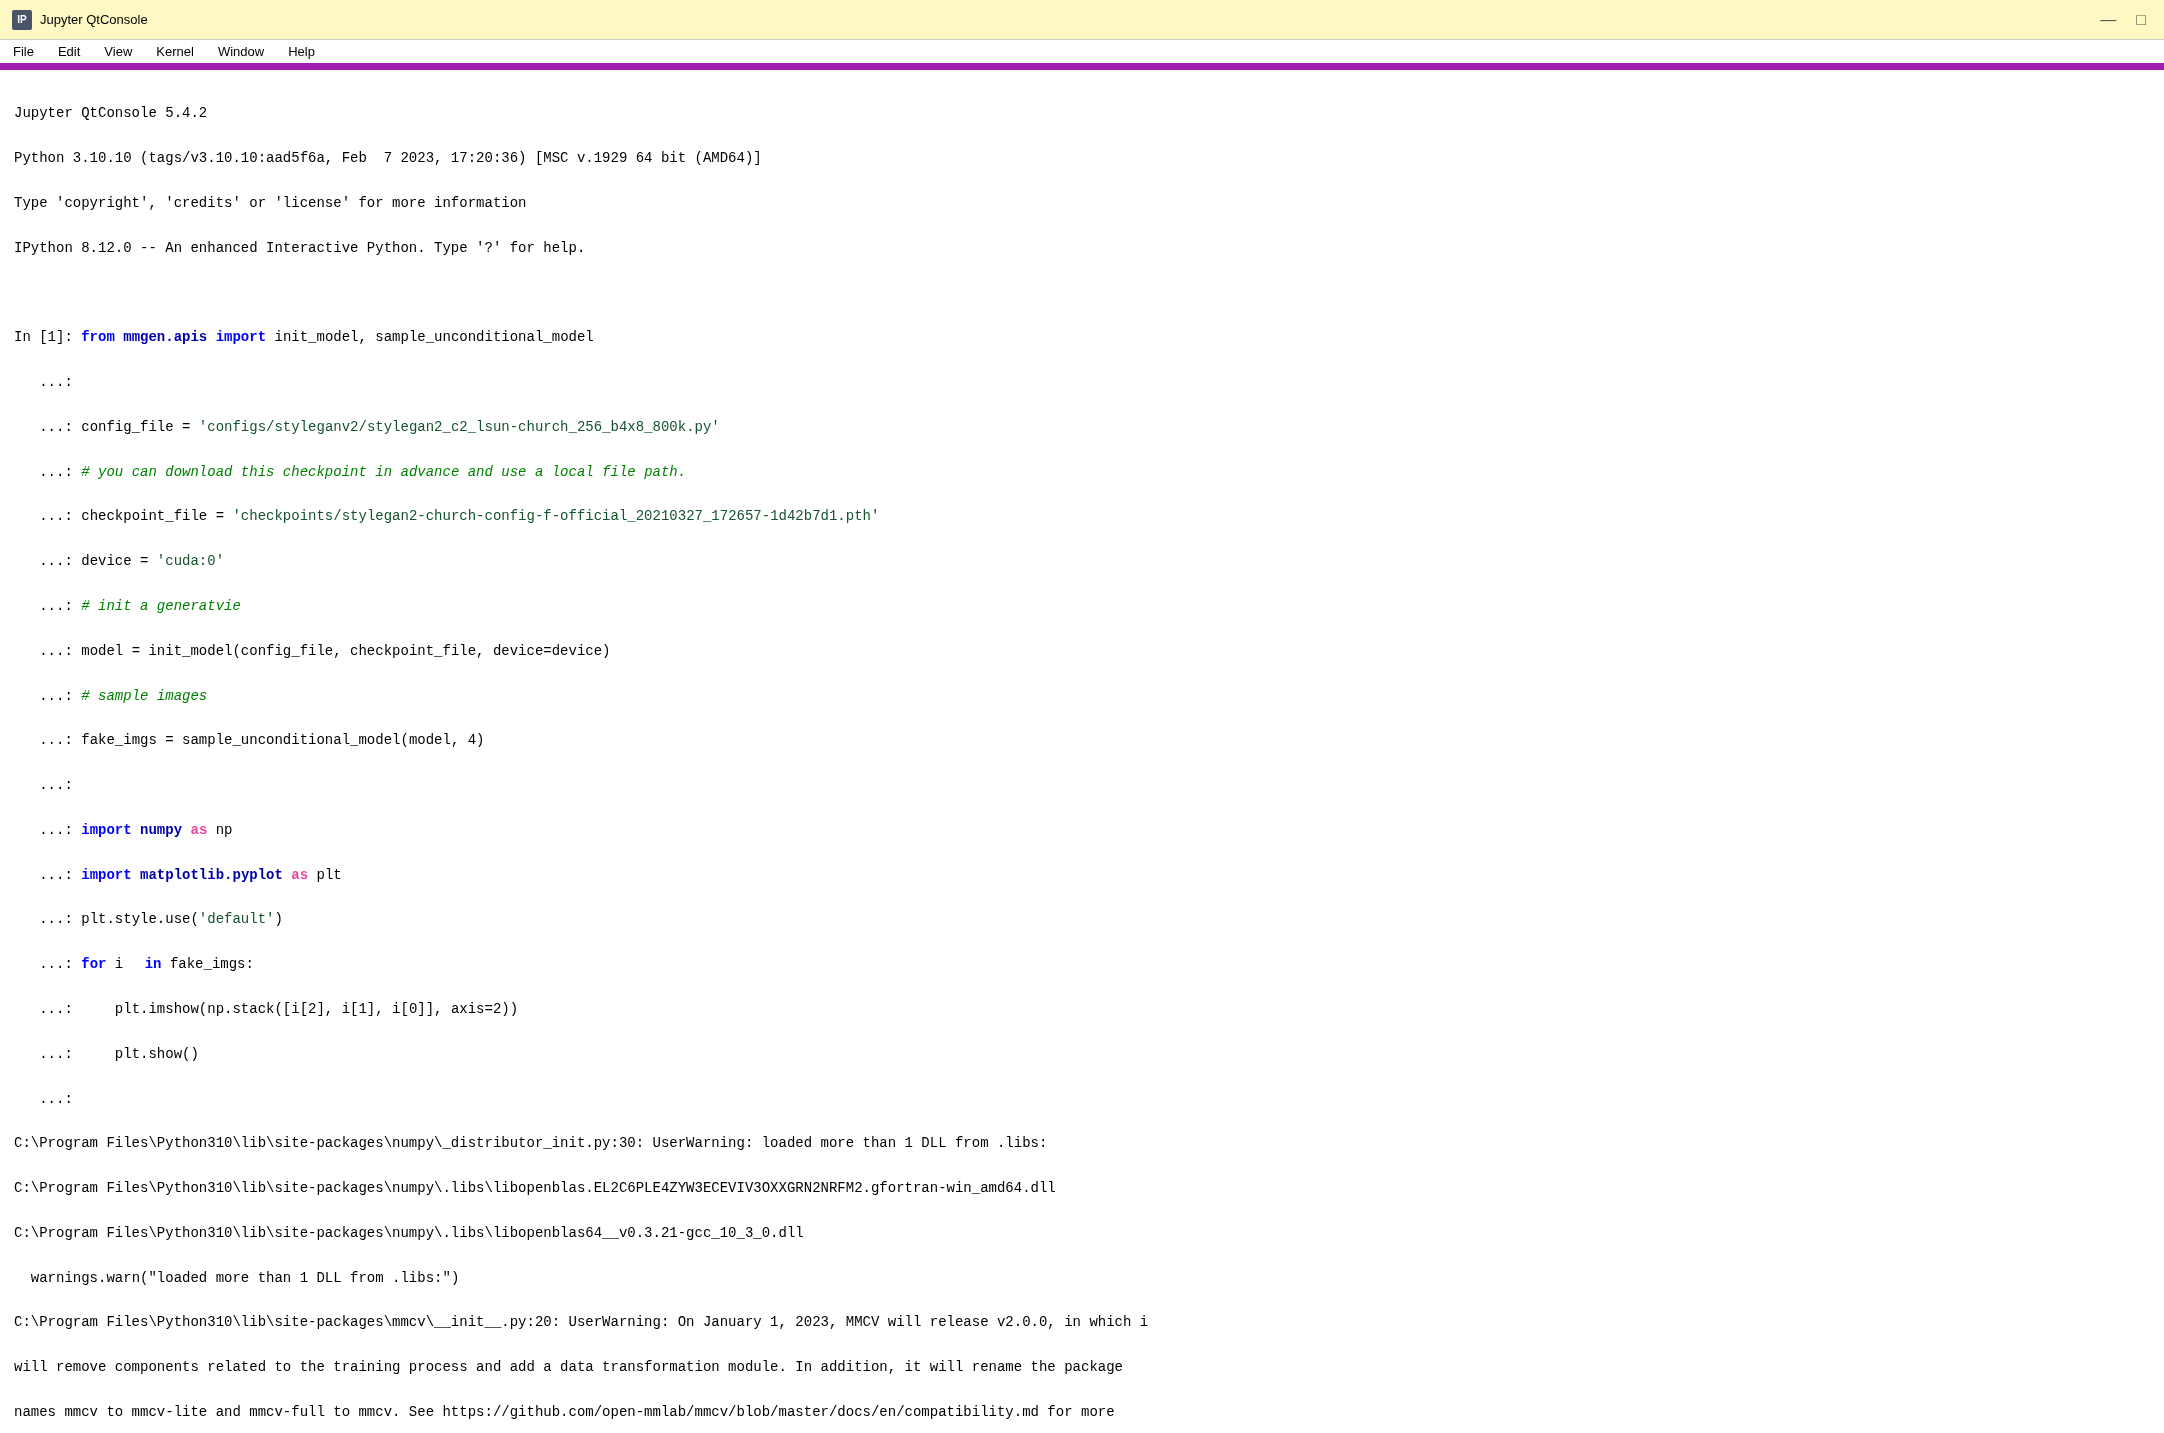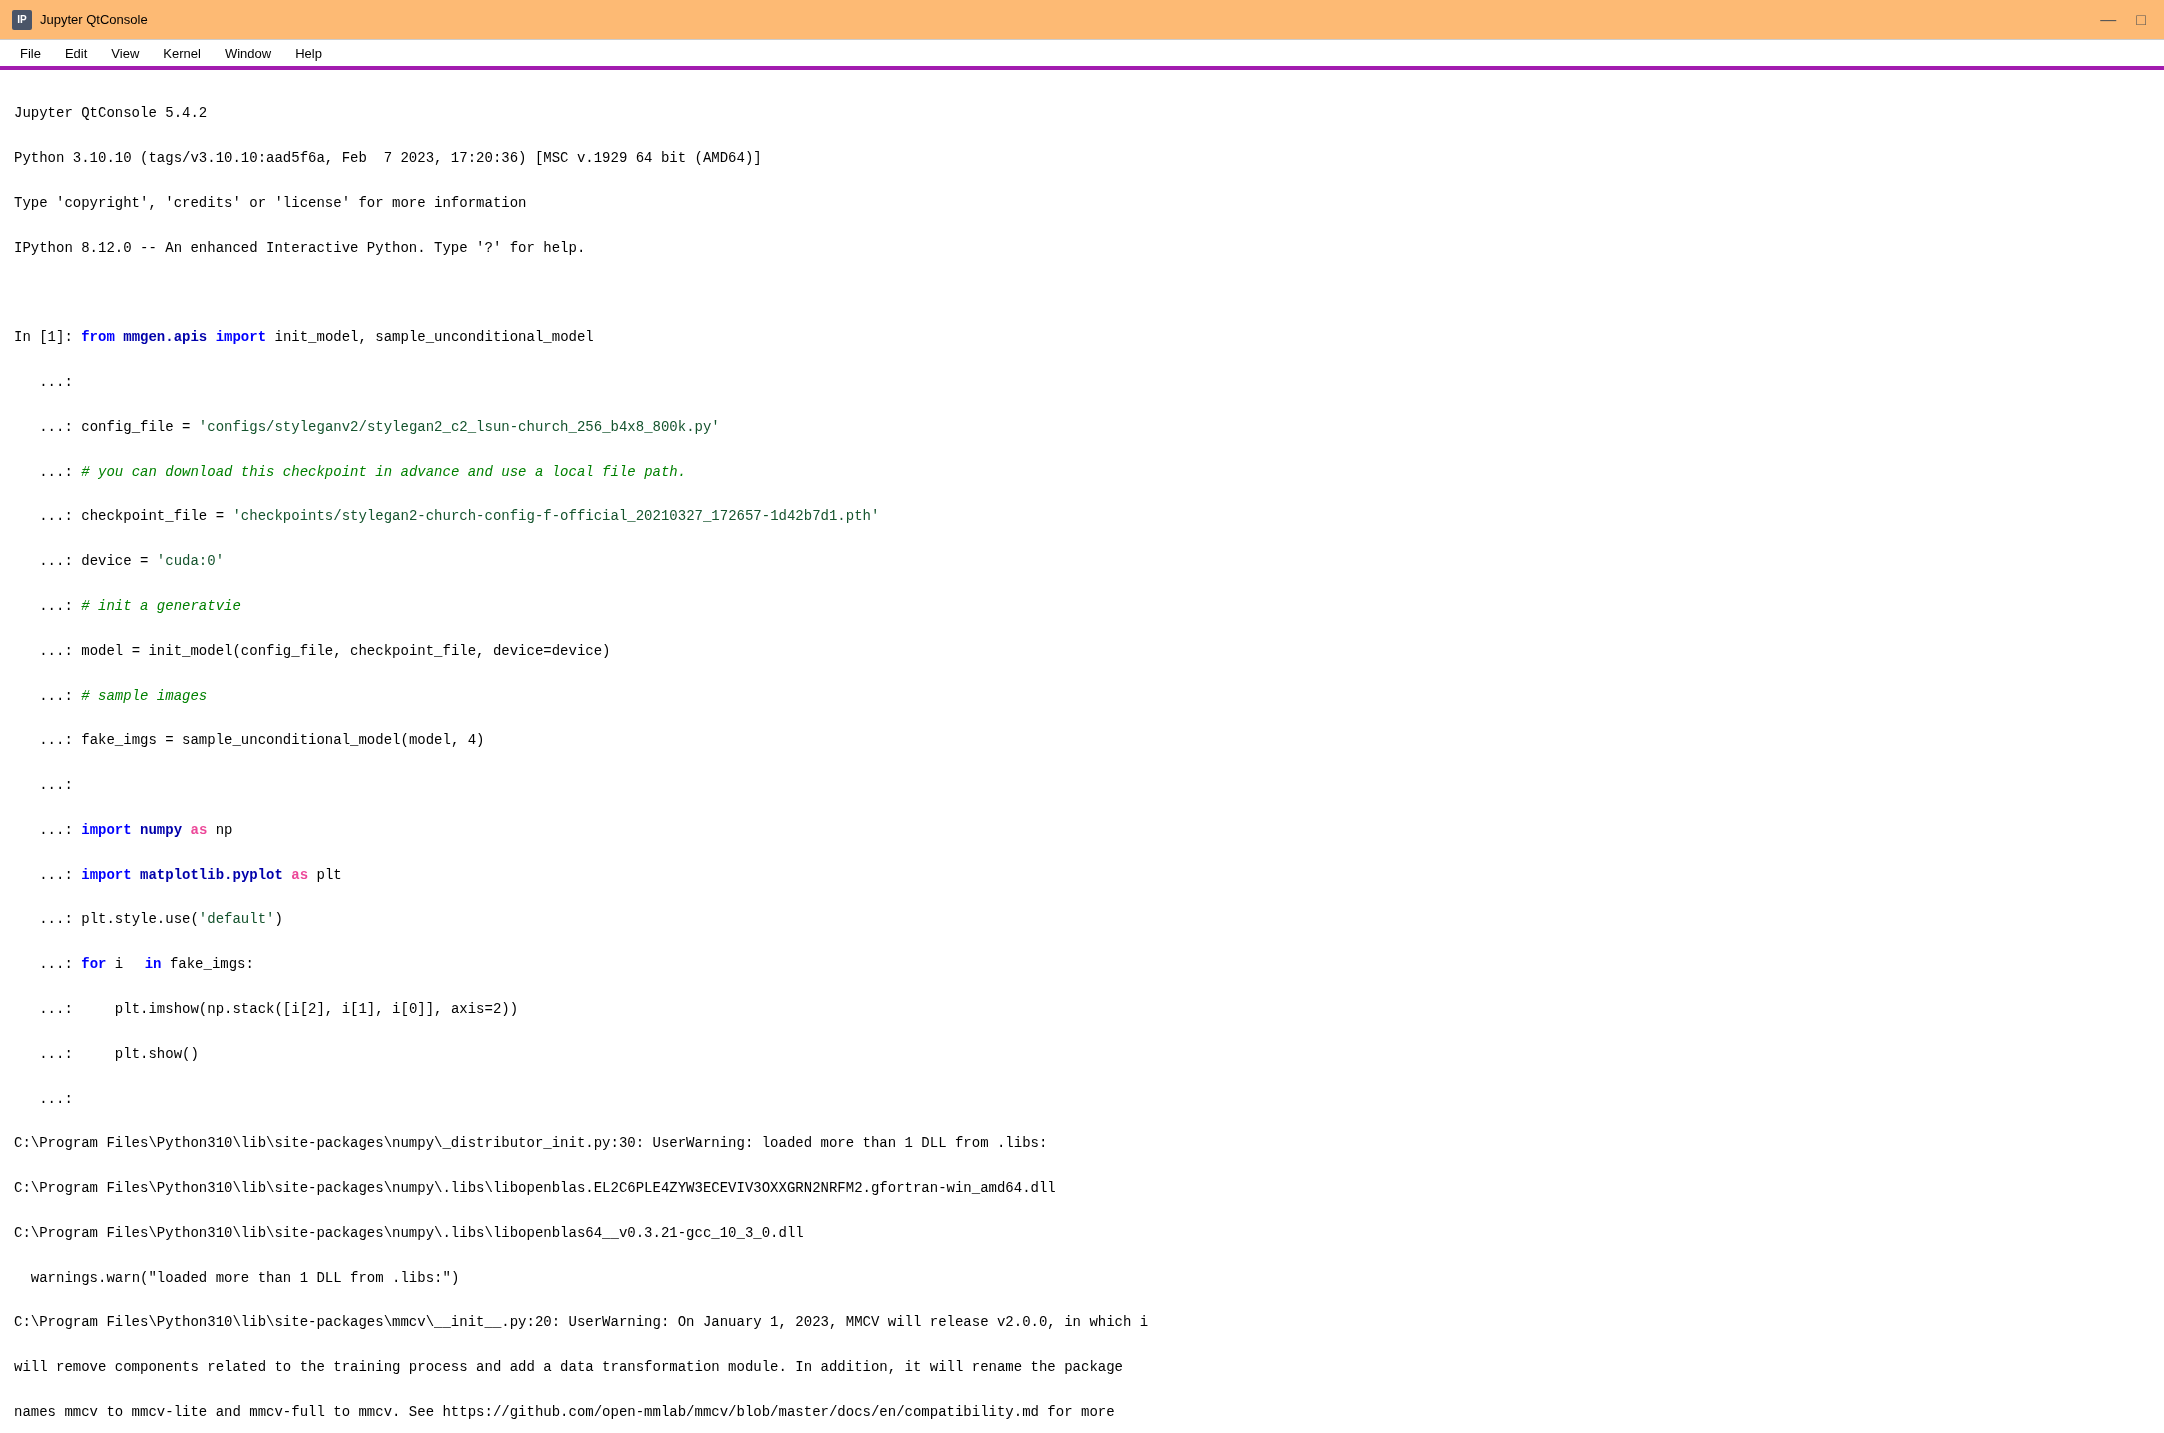--- a/index.html
+++ b/index.html
@@ -8,21 +8,21 @@
       font-family: 'Courier New', Courier, monospace;
       font-size: 14px;
       background: #ffffff;
       color: #000000;
       width: 2164px;
       min-height: 1433px;
       overflow: hidden;
     }
 
     .title-bar {
-      background: #fdba74;
+      background: #fef9c3;
       border-bottom: 1px solid #cccccc;
       padding: 6px 12px;
       display: flex;
       align-items: center;
       justify-content: space-between;
       height: 40px;
     }
 
     .title-bar-left {
       display: flex;
@@ -60,22 +60,22 @@
       font-size: 16px;
       color: #555;
       cursor: pointer;
       padding: 0 6px;
       background: none;
       border: none;
     }
 
     .menu-bar {
       background: #ffffff;
-      border-bottom: 4px solid #a21caf;
-      padding: 4px 16px;
+      border-bottom: 7px solid #a21caf;
+      padding: 4px 9px;
       display: flex;
       gap: 16px;
       height: 30px;
       align-items: center;
     }
 
     .menu-item {
       font-family: Arial, sans-serif;
       font-size: 13px;
       color: #000000;

